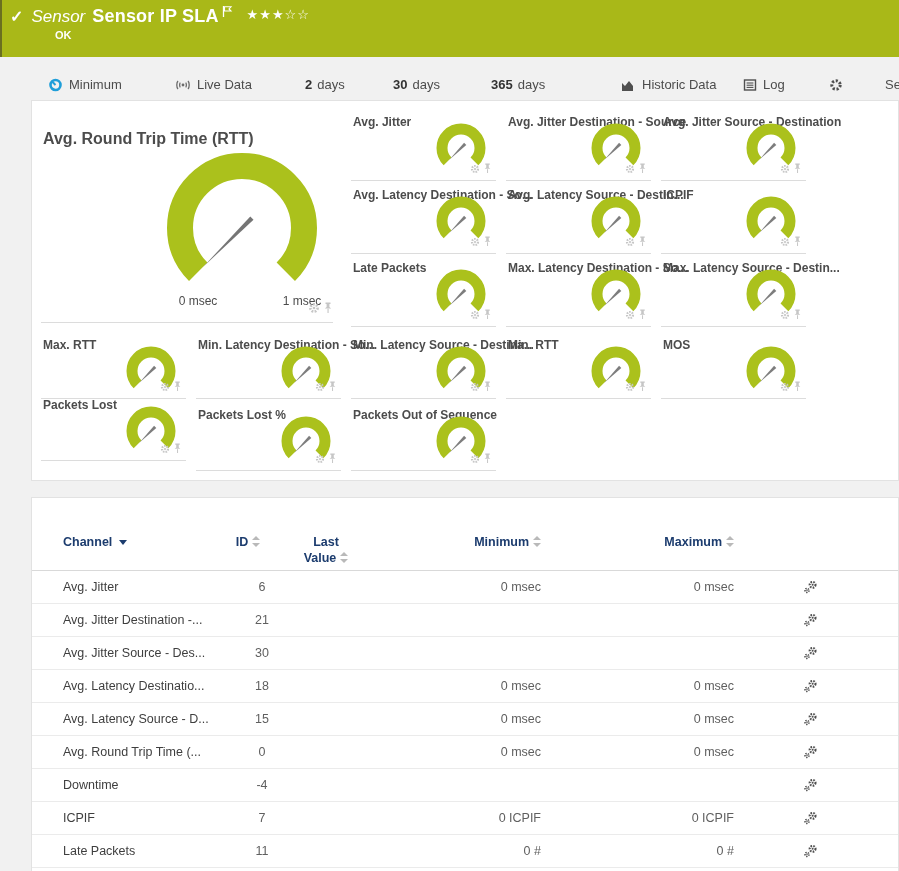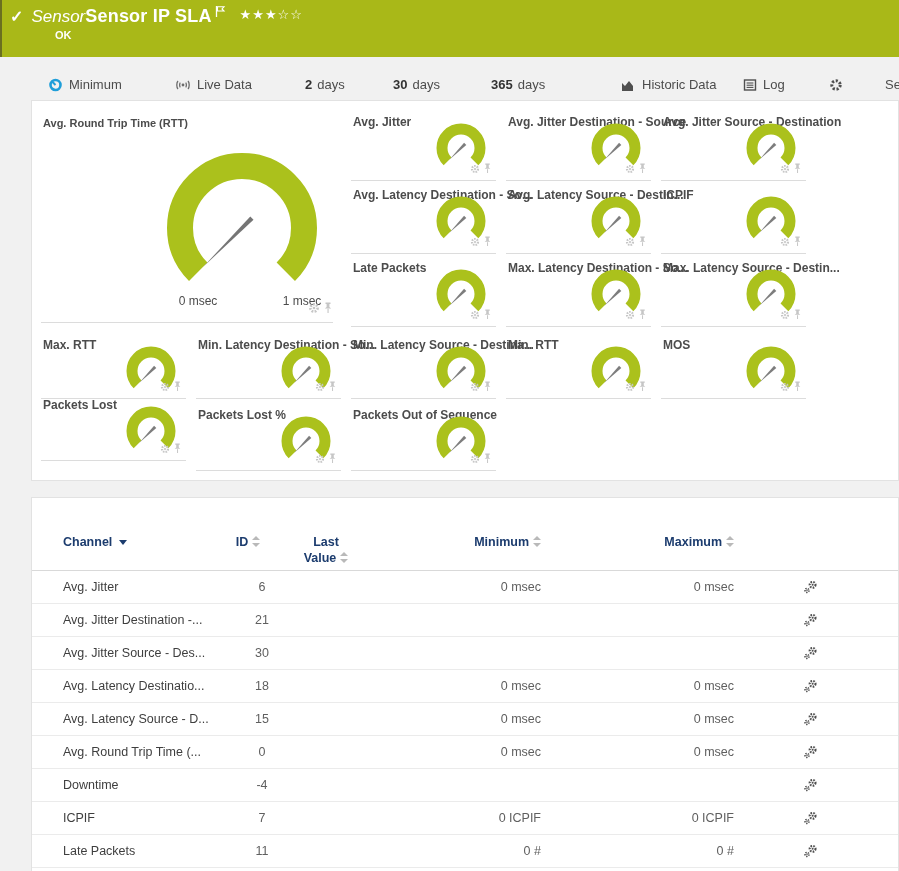--- a/index.html
+++ b/index.html
@@ -12,21 +12,21 @@
     color:#3e3e3e;
   }
   :root{
     --green:#a9b818; --gauge:#abc11c; --blue:#1f9ed9; --navy:#1c3c6e;
   }
   
   .hdr { position:absolute; left:0; top:0; width:899px; height:57px; background:var(--green); color:#fff; }
   .hdr-edge { position:absolute; left:0; top:0; width:2px; height:57px; background:#6a6f20; }
   .hdr-line1 { position:absolute; left:10px; top:6px; display:flex; align-items:center; }
   .hdr-check { font-size:16px; font-weight:bold; margin-right:8px; }
-  .hdr-sensor { font-style:italic; font-size:17px; }
+  .hdr-sensor { font-style:italic; font-size:17px; margin-right:7px; }
   .hdr-name { font-weight:bold; font-size:18px; letter-spacing:.2px; }
   .hdr-flag { margin:-8px 0 0 3px; }
   .hdr-stars { font-size:13px; margin-left:14px; letter-spacing:1px; margin-top:-4px; }
   .hdr-status { position:absolute; left:55px; top:29px; font-size:11px; font-weight:bold; }
   
   .tabbar { position:absolute; left:0; top:57px; width:899px; height:43px; }
   .tab { position:absolute; top:15px; height:25px; display:flex; align-items:center; font-size:13px; color:#4c4c4c; cursor:pointer; white-space:nowrap; }
   .tab:nth-of-type(1){left:48px;} .tab:nth-of-type(2){left:175px;}
   .tab:nth-of-type(3){left:299px;} .tab:nth-of-type(4){left:387px;}
   .tab:nth-of-type(5){left:485px;} .tab:nth-of-type(6){left:621px;}
@@ -37,21 +37,21 @@
   
   .panel { position:absolute; left:31px; width:868px; background:#fff; border:1px solid #e2e2e2; }
   #gauges-panel { top:100px; height:381px; }
   #table-panel  { top:497px; height:380px; }
   
   .tile { position:absolute; width:145px; border-bottom:1px solid #dcdcdc; background:transparent; }
   .tile-title { position:absolute; left:2px; top:2px; font-size:12px; font-weight:bold; color:#4c4c4c; white-space:nowrap; }
   .tile svg.sgauge { position:absolute; left:80px; top:7px; }
   .tile-icons { position:absolute; right:4px; bottom:2px; display:flex; gap:3px; align-items:center; }
   .ltile { position:absolute; left:9px; top:12px; width:292px; height:210px; border-bottom:1px solid #dcdcdc; }
-  .ltile-title { position:absolute; left:2px; top:4px; font-size:11px; font-weight:bold; color:#4c4c4c; }
+  .ltile-title { position:absolute; left:2px; top:17px; font-size:16px; font-weight:bold; color:#4c4c4c; }
   .ltile svg.lgauge { position:absolute; left:106px; top:30px; }
   .glabel { position:absolute; top:181px; font-size:12px; color:#4c4c4c; }
   .glabel.min { left:125px; width:64px; text-align:center; }
   .glabel.max { left:228px; width:66px; text-align:center; }
   .ltile .tile-icons { right:0; bottom:4px; }
   
   .thead { position:absolute; left:0; top:33px; width:100%; height:40px; border-bottom:1px solid #d9d9d9; font-size:12.5px; font-weight:bold; color:var(--navy); }
   .thead > div { position:absolute; top:3px; line-height:16px; }
   .hc-channel { left:31px; }
   .hc-id { left:156px; width:120px; text-align:center; }

